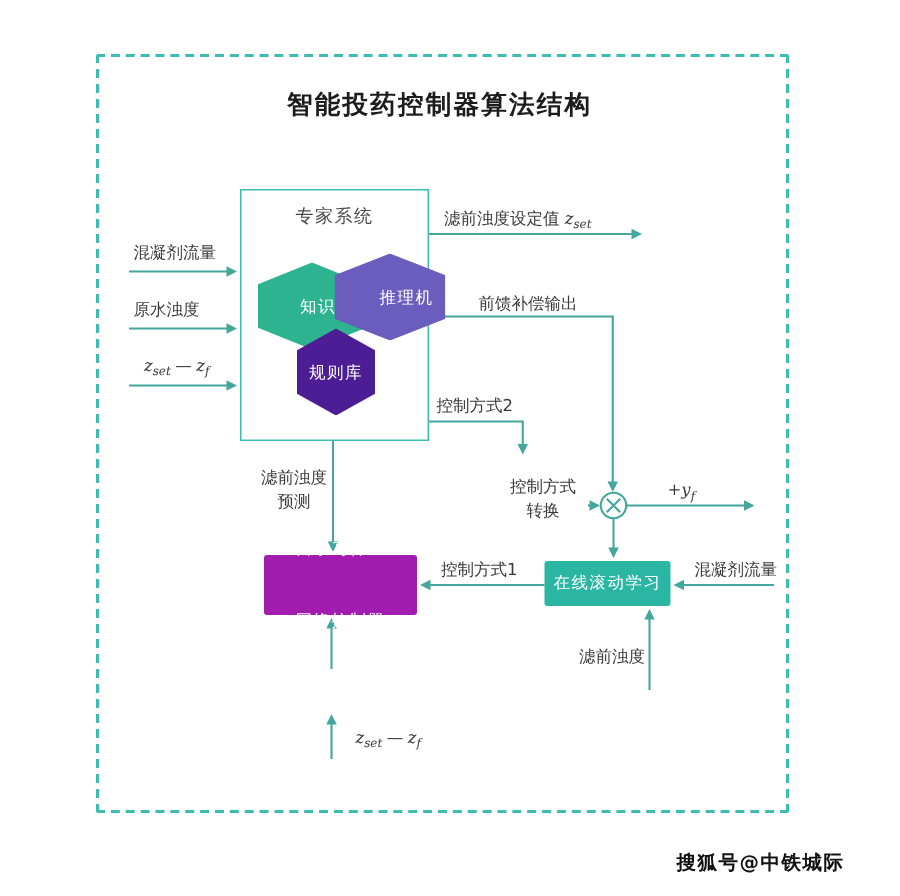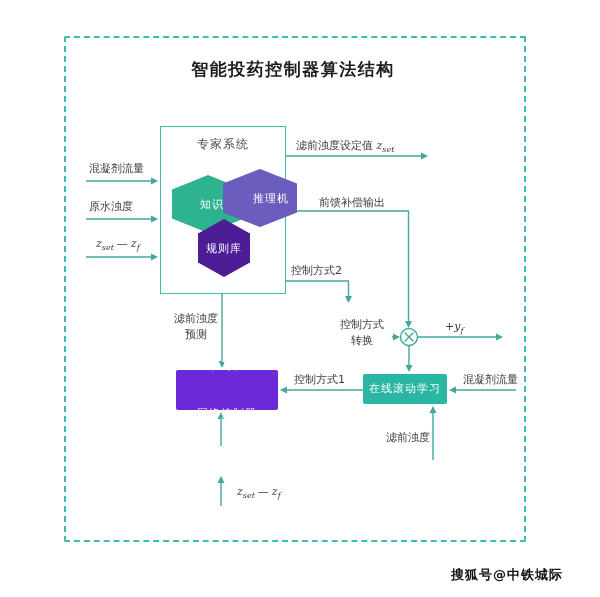--- a/index.html
+++ b/index.html
@@ -130,21 +130,21 @@
 
   <div class="label two-line" style="left:333px;top:317px;width:58px;">
     <span>控制方式</span><br>
     <span>转换</span>
   </div>
 
   <div class="label math" style="left:445px;top:320px;text-align:center;">
     <span>+y</span><sub>f</sub>
   </div>
 
-  <div class="box nn-box" style="background: #6d28d9; gap: 32px;">
+  <div class="box nn-box" style="background: #a21caf; gap: 32px;">
     <span>自学习神经</span>
     <span>网络控制器</span>
   </div>
 
   <div class="label" style="left:294px;top:373px;">控制方式1</div>
 
   <div class="box rolling-box" style="background: rgb(42, 182, 162);">
     <span>在线滚动学习</span>
   </div>
 

